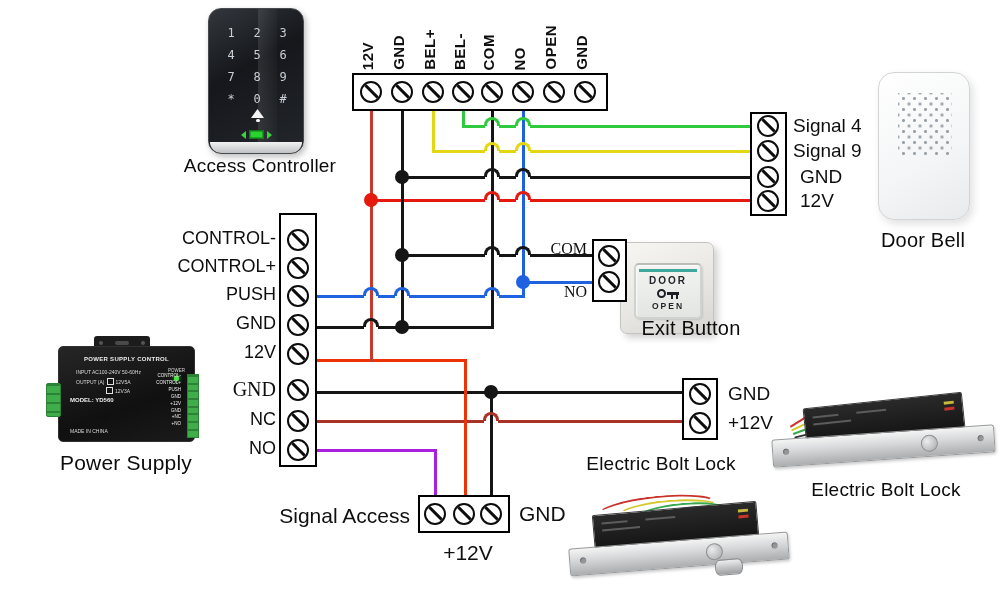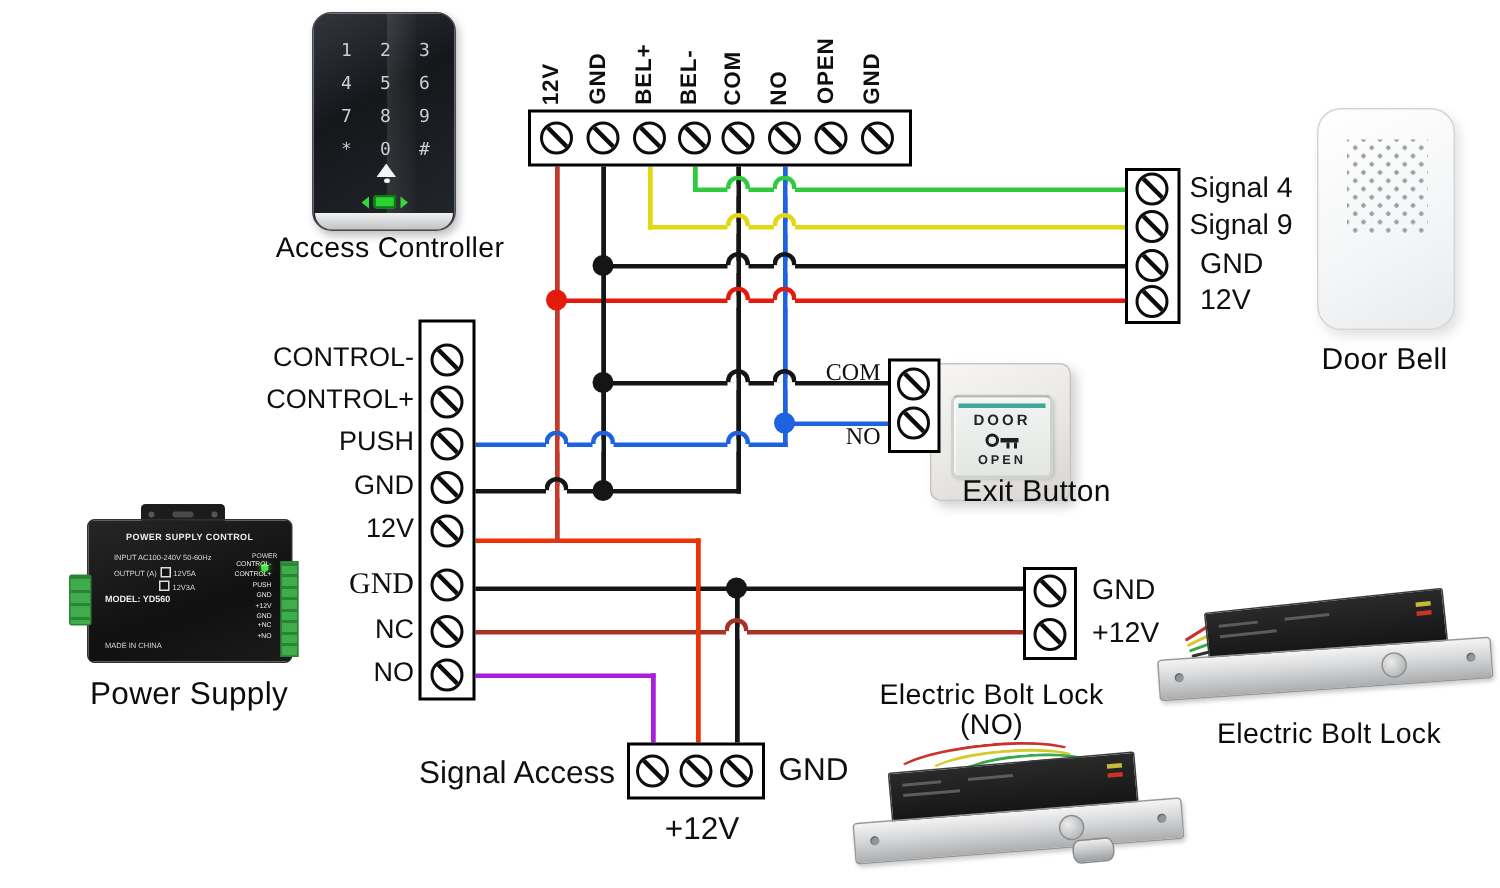--- a/index.html
+++ b/index.html
@@ -437,19 +437,18 @@
       <div class="e-label" style="right: 413px; top: 283px;">NO</div>
       <div class="k-label" style="left: 728px; top: 383px;">GND</div>
       <div class="k-label" style="left: 728px; top: 412px;">+12V</div>
     </div>
 
   <div class="caption" style="left:160px;top:155px;width:200px;">Access Controller</div>
   <div class="caption" style="left:858px;top:229px;width:130px;font-size:20px;">Door Bell</div>
   <div class="caption" style="left:621px;top:317px;width:140px;font-size:20px;">Exit Button</div>
   <div class="caption" style="left:45px;top:451px;width:162px;font-size:21px;">Power Supply</div>
   <div class="caption" style="left:570px;top:453px;width:182px;">Electric Bolt Lock</div>
-  <div class="caption" style="left:570px;top:473px;width:182px;">(NO)</div>
   <div class="caption" style="left:792px;top:479px;width:188px;">Electric Bolt Lock</div>
 
   <div class="lbl" style="left:270px;top:504px;width:140px;text-align:right;">Signal Access</div>
   <div class="lbl" style="left:519px;top:502px;">GND</div>
   <div class="lbl" style="left:428px;top:541px;width:80px;text-align:center;">+12V</div>
 </div>
 
 </body></html>

